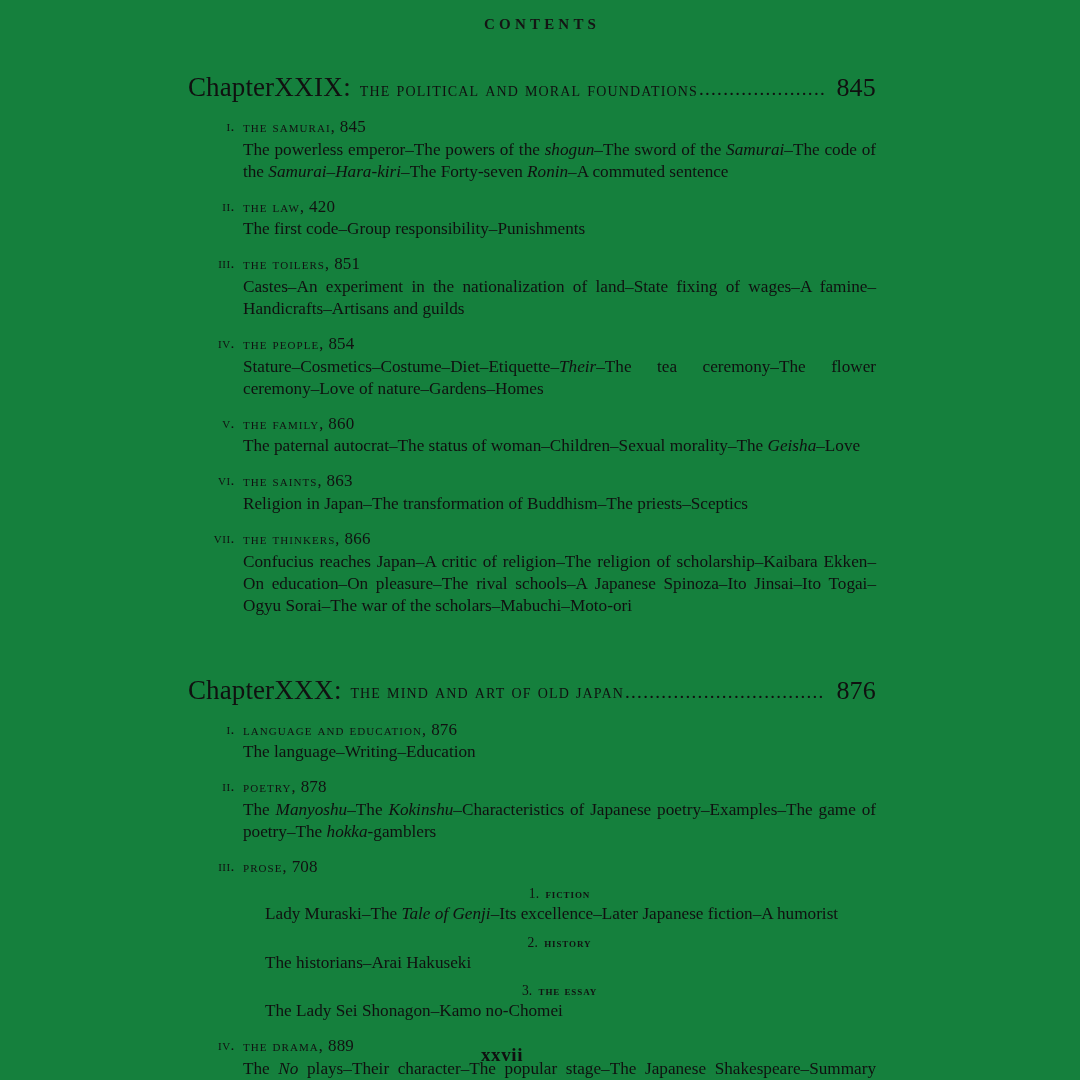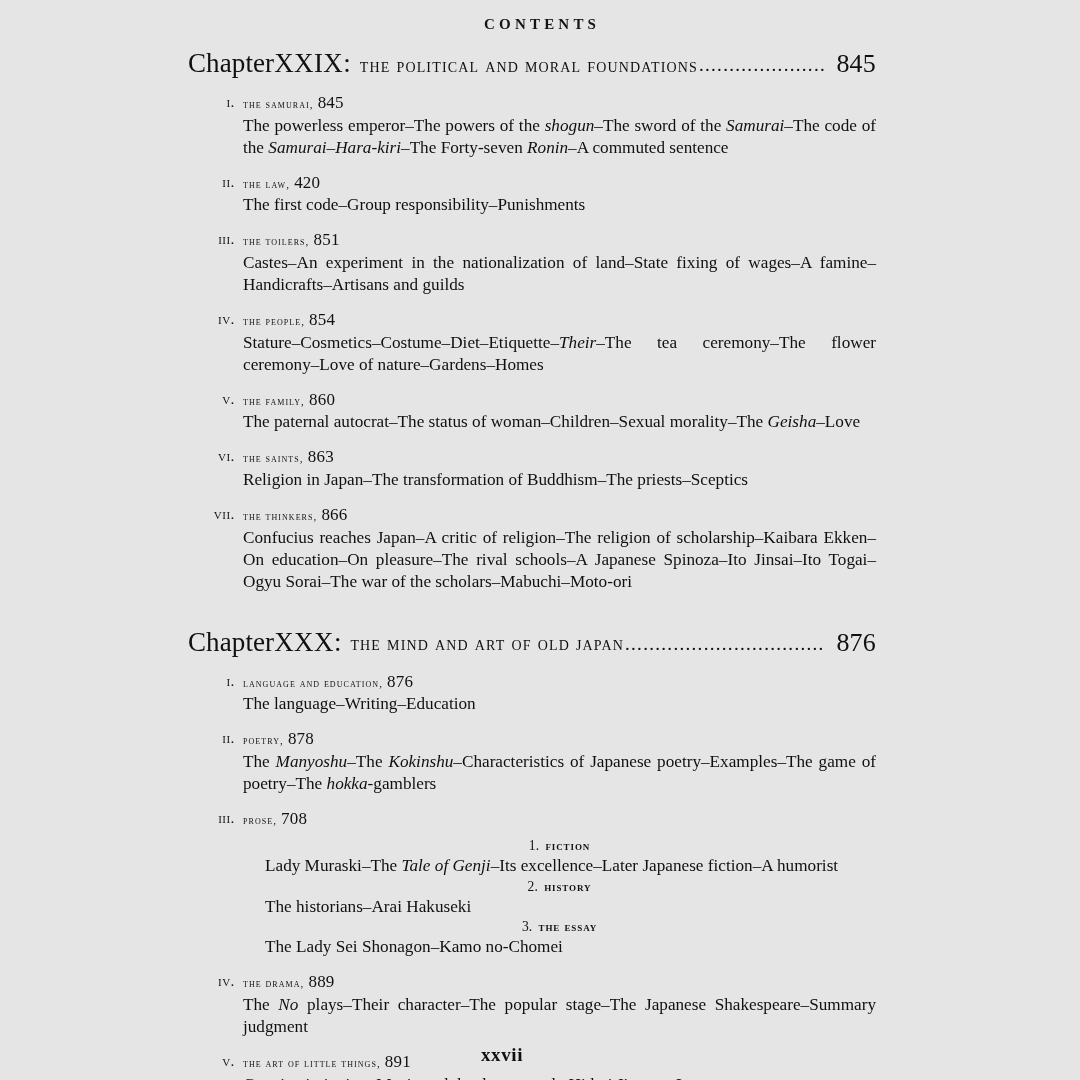--- a/index.html
+++ b/index.html
@@ -4,21 +4,21 @@
 <style>
   html, body {
     margin: 0;
     padding: 0;
     background: #ffffff;
   }
   .page {
     position: relative;
     width: 1080px;
     height: 1080px;
-    background: #e5e5e5;
+    background: #15803d;
     color: #111111;
     font-family: "Liberation Serif", "DejaVu Serif", serif;
     overflow: hidden;
     box-sizing: border-box;
   }
 
   
   .running-head {
     position: absolute;
     top: 16px;
@@ -52,20 +52,21 @@
   .chapter-gap-top { margin-top: 34px; }
 
   .chapter-label {
     font-size: 27px;
     letter-spacing: 0.1px;
     color: #101010;
   }
   .chapter-num {
     font-size: 27px;
     letter-spacing: 0.4px;
+    margin-top: 24px;
   }
   .chapter-colon {
     font-size: 27px;
     padding-right: 9px;
   }
   .chapter-title {
     font-size: 19.5px;
     font-variant: small-caps;
     text-transform: lowercase;
     letter-spacing: 1.15px;
@@ -110,21 +111,21 @@
     left: 0;
     width: 47px;
     text-align: right;
     font-size: 15.5px;
     font-variant: small-caps;
     text-transform: lowercase;
     letter-spacing: 0.5px;
     font-weight: 400;
   }
   .sec-title {
-    font-size: 11px;
+    font-size: 16px;
     font-variant: small-caps;
     text-transform: lowercase;
     letter-spacing: 1.05px;
   }
   .sec-pg {
     font-size: 17px;
     letter-spacing: 0.2px;
   }
 
   
@@ -134,21 +135,21 @@
     font-size: 17.2px;
     line-height: 1.275;
     text-align: justify;
     text-justify: inter-word;
     color: #101010;
     hyphens: manual;
   }
 
   
   .subs { margin-top: 8px; }
-  .sub { margin-top: 2px; }
+  .sub { margin-top: 10px; }
   .sub:first-child { margin-top: 7px; }
 
   .sub-head {
     position: relative;
     padding-left: 0;
     margin-left: 55px;
     font-size: 13.6px;
     white-space: nowrap;
     line-height: 1.25;
     text-align: center;

